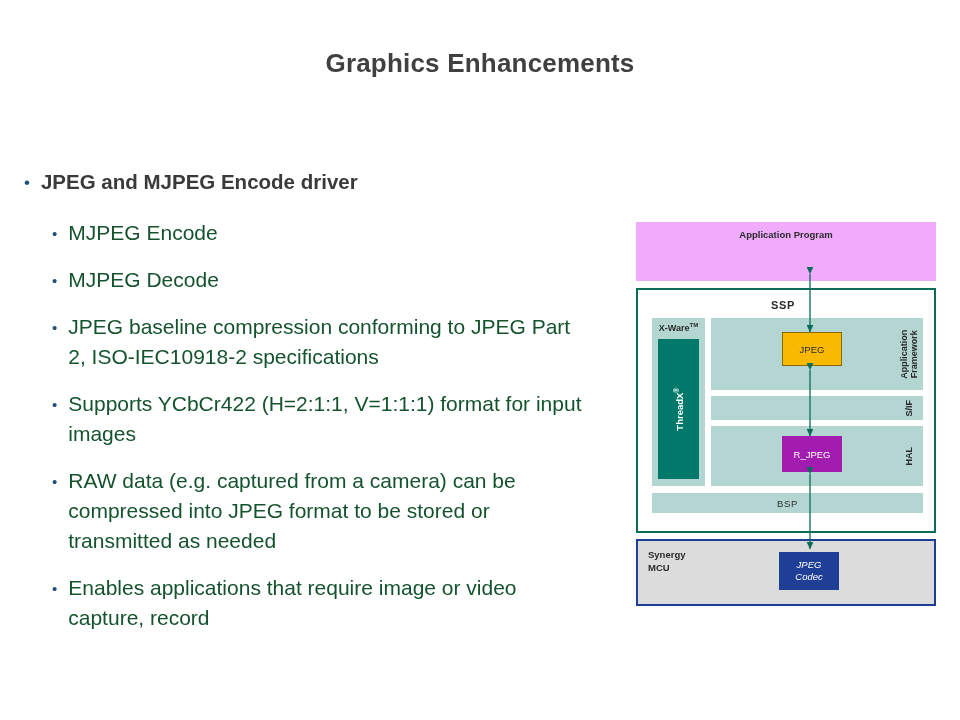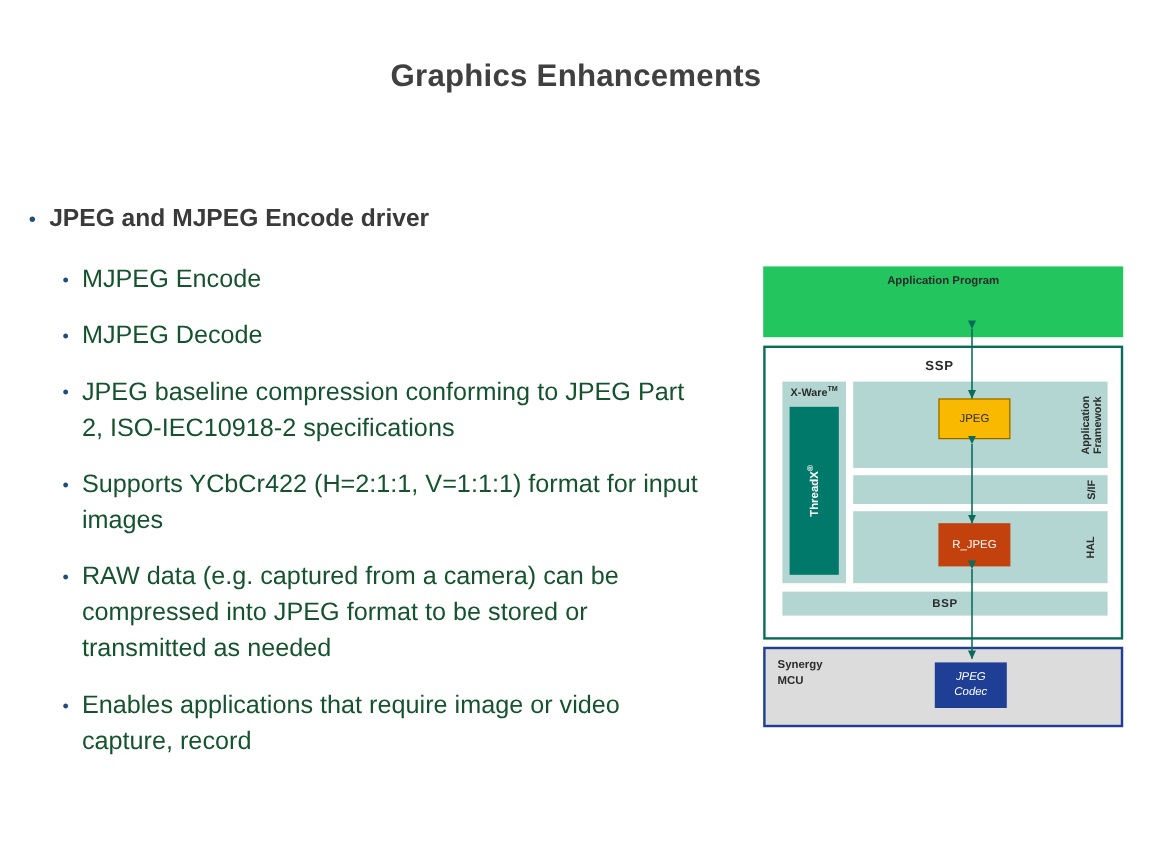--- a/index.html
+++ b/index.html
@@ -60,21 +60,21 @@
   #diagram{
     position:absolute;
     left:636px; top:222px;
     width:300px;
   }
 
   
   #app-program{
     position:relative;
     width:300px; height:59px;
-    background:#22c55e;
+    background:#f0abfc;
     box-sizing:border-box;
   }
   #app-program-label{
     position:absolute; left:0; top:7px; width:300px;
     text-align:center;
     font-size:9.5px; font-weight:bold; color:#2b2b2b;
   }
   #drawing-function{
     position:absolute; left:118px; top:26px;
     width:136px; height:22px;
@@ -148,39 +148,39 @@
   }
   .row-vlabel span{
     transform:rotate(-90deg);
     white-space:nowrap;
     text-align:center;
     line-height:1.15;
   }
   #row-bsp-label{
     position:absolute; left:0; top:0; width:271px; height:20px;
     display:flex; align-items:center; justify-content:center;
-    font-size:9.5px; font-weight:bold; color:#2b2b2b;
+    font-size:9.5px; font-weight:normal; color:#2b2b2b;
     letter-spacing:0.6px;
   }
 
   
   #jpeg-block{
     position:absolute; left:144px; top:42px;
     width:60px; height:34px;
     background:#f8b900;
     border:1px solid #8a6a00;
     box-sizing:border-box;
     display:flex; align-items:center; justify-content:center;
     font-size:9.5px; color:#2b2b2b;
   }
   
   #rjpeg-block{
     position:absolute; left:144px; top:146px;
     width:60px; height:36px;
-    background:#c2410c;
+    background:#a21caf;
     display:flex; align-items:center; justify-content:center;
     font-size:9.5px; color:#ffffff;
   }
 
   
   #mcu-box{
     position:relative;
     margin-top:6px;
     width:300px; height:67px;
     background:#dcdcdc;

